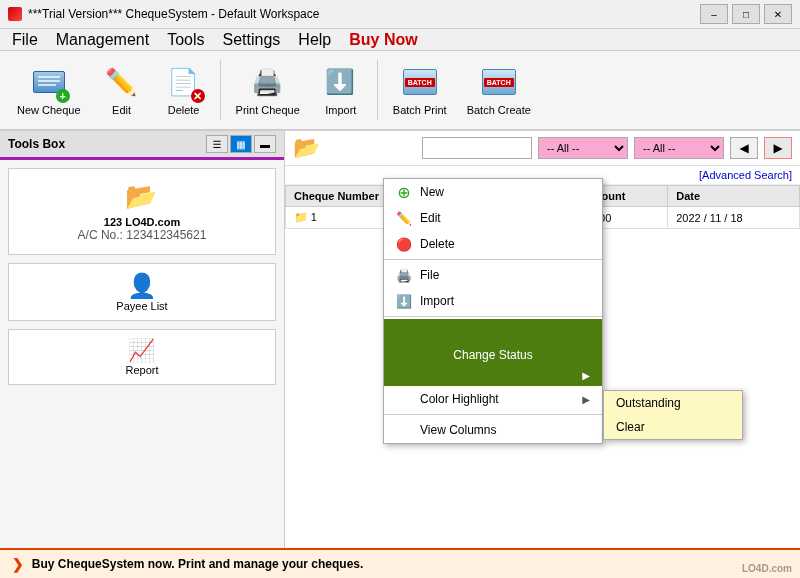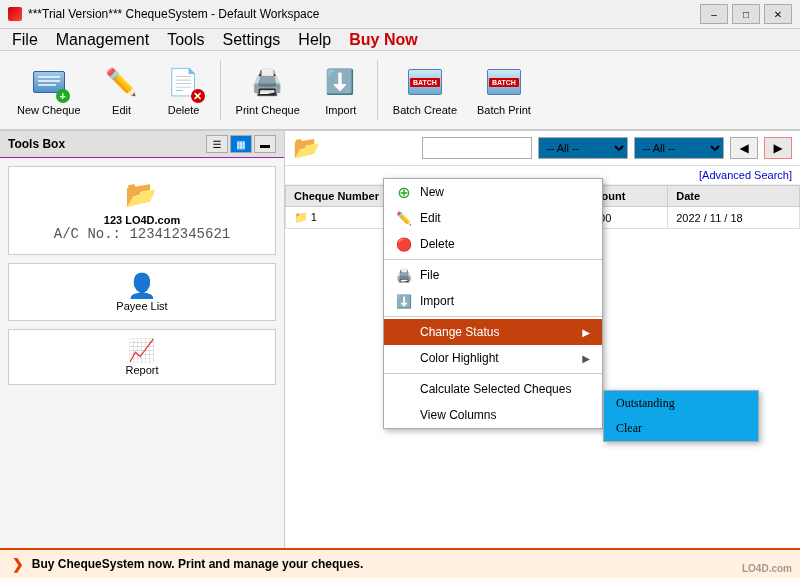--- a/index.html
+++ b/index.html
@@ -21,64 +21,64 @@
     .toolbar { background: #f5f5f5; border-bottom: 2px solid #ccc; display: flex; align-items: center; padding: 4px 8px; gap: 2px; height: 80px; }
     .toolbar-btn { display: flex; flex-direction: column; align-items: center; justify-content: center; padding: 4px 8px; cursor: pointer; border: 1px solid transparent; min-width: 60px; height: 68px; font-size: 11px; gap: 4px; }
     .toolbar-separator { width: 1px; background: #ccc; height: 60px; margin: 0 4px; }
     .toolbar-icon { width: 36px; height: 36px; display: flex; align-items: center; justify-content: center; position: relative; }
     
     
     .main-area { display: flex; height: calc(578px - 24px - 22px - 80px - 30px); }
     
     
     .tools-box { width: 285px; border-right: 1px solid #ccc; background: #f5f5f5; padding: 0; }
-    .tools-box-header { background: #e0e0e0; border-bottom: 1px solid #a21caf; padding: 4px 8px; display: flex; align-items: center; justify-content: space-between; }
+    .tools-box-header { background: #e0e0e0; border-bottom: 3px solid #a21caf; padding: 4px 8px; display: flex; align-items: center; justify-content: space-between; }
     .tools-box-title { font-weight: bold; font-size: 12px; }
     .tools-box-controls { display: flex; gap: 2px; }
     .tools-box-ctrl-btn { width: 22px; height: 18px; border: 1px solid #aaa; background: #e8e8e8; cursor: pointer; display: flex; align-items: center; justify-content: center; font-size: 10px; }
     .tools-box-ctrl-btn.active { background: #0078d7; color: white; }
     
     .cheque-item { border: 1px solid #ccc; margin: 8px; padding: 12px; background: white; display: flex; flex-direction: column; align-items: center; cursor: pointer; }
     .cheque-name { font-weight: bold; font-size: 11px; margin-top: 4px; }
-    .cheque-acno { font-size: 14px; color: #555; font-family: Liberation Mono, monospace; }
+    .cheque-acno { font-size: 12px; color: #555; }
     
     .payee-item { border: 1px solid #ccc; margin: 8px; padding: 8px 12px; background: white; display: flex; flex-direction: column; align-items: center; cursor: pointer; }
     .payee-icon { font-size: 24px; color: #444; }
     .payee-label { font-size: 11px; }
     
     .report-item { border: 1px solid #ccc; margin: 8px; padding: 8px 12px; background: white; display: flex; flex-direction: column; align-items: center; cursor: pointer; }
     .report-icon { font-size: 22px; color: #c00; }
     .report-label { font-size: 11px; }
     
     
     .cheque-list-area { flex: 1; display: flex; flex-direction: column; background: white; }
     .search-input { width: 120px; border: 1px solid #aaa; padding: 2px 6px; font-size: 11px; height: 22px; }
-    .dropdown-select { border: 1px solid #aaa; padding: 2px 4px; font-size: 11px; height: 22px; background: #0369a1; min-width: 90px; }
+    .dropdown-select { border: 1px solid #aaa; padding: 2px 4px; font-size: 11px; height: 22px; background: #f9a8d4; min-width: 90px; }
     .nav-btn { width: 28px; height: 22px; border: 1px solid #aaa; background: #f0f0f0; cursor: pointer; display: flex; align-items: center; justify-content: center; font-size: 12px; }
     .advanced-search-link { color: #0000cc; font-size: 11px; cursor: pointer; text-decoration: none; margin-left: auto; margin-top: 28px; }
     
     
     .cheque-table { width: 100%; border-collapse: collapse; }
     .cheque-table th { background: #e8e8e8; border: 1px solid #ccc; padding: 4px 8px; text-align: left; font-size: 11px; font-weight: bold; }
     .cheque-table th .sort-arrow { color: #666; font-size: 9px; }
     .cheque-table td { border: 1px solid #ddd; padding: 4px 8px; font-size: 11px; }
     .table-scroll { overflow-y: auto; flex: 1; }
     .folder-icon-small { color: #f0a020; }
     
     
     .context-menu { position: absolute; background: white; border: 1px solid #aaa; box-shadow: 2px 2px 6px rgba(0,0,0,0.3); z-index: 100; width: 220px; }
     .context-menu-item { display: flex; align-items: center; padding: 5px 12px; gap: 8px; cursor: pointer; font-size: 12px; }
-    .context-menu-item.active { background: #c2410c; color: white; }
+    .context-menu-item.active { background: #4d7c0f; color: white; flex-direction: column; }
     .context-menu-item.active .menu-item-arrow { color: white; }
     .context-menu-separator { border-top: 1px solid #ccc; margin: 2px 0; }
     .context-menu-item .item-icon { width: 16px; height: 16px; display: flex; align-items: center; justify-content: center; font-size: 13px; }
     .menu-item-arrow { margin-left: auto; font-size: 10px; }
     
     
-    .submenu { position: absolute; background: #0ea5e9; border: 1px solid #aaa; box-shadow: 2px 2px 6px rgba(0,0,0,0.3); z-index: 101; width: 156px; font-family: Liberation Serif, serif; }
+    .submenu { position: absolute; background: #fef9c3; border: 1px solid #aaa; box-shadow: 2px 2px 6px rgba(0,0,0,0.3); z-index: 101; width: 140px; }
     .submenu-item { display: flex; align-items: center; padding: 5px 12px; cursor: pointer; font-size: 12px; }
     
     
     .status-bar { position: absolute; bottom: 0; left: 0; right: 0; height: 30px; background: #fff0e0; border-top: 2px solid #e04000; display: flex; align-items: center; padding: 0 12px; font-size: 12px; }
     .status-arrow { color: #e04000; font-weight: bold; margin-right: 8px; font-size: 14px; }
     .status-text { font-size: 12px; font-weight: bold; }
     
     .logo-watermark { position: absolute; bottom: 4px; right: 8px; opacity: 0.5; font-size: 10px; font-weight: bold; color: #444; }
     
     .folder-open { font-size: 26px; color: #f0a020; }
@@ -153,30 +153,30 @@
   </div>
 
   <div class="toolbar-separator"></div>
 
   <div class="toolbar-btn">
     <div class="toolbar-icon" style="position:relative;">
       <div style="width:34px;height:26px;background:linear-gradient(to bottom,#d0e8f8,#70a8d0);border:1px solid #5080b0;border-radius:2px;display:flex;align-items:center;justify-content:center;">
         <div style="background:#cc0000;color:white;font-size:7px;font-weight:bold;padding:1px 3px;border-radius:1px;">BATCH</div>
       </div>
     </div>
-    <span>Batch Create</span>
+    <span>Batch Print</span>
   </div>
 
   <div class="toolbar-btn">
     <div class="toolbar-icon" style="position:relative;">
       <div style="width:34px;height:26px;background:linear-gradient(to bottom,#d0e8f8,#70a8d0);border:1px solid #5080b0;border-radius:2px;display:flex;align-items:center;justify-content:center;">
         <div style="background:#cc0000;color:white;font-size:7px;font-weight:bold;padding:1px 3px;border-radius:1px;">BATCH</div>
       </div>
     </div>
-    <span>Batch Print</span>
+    <span>Batch Create</span>
   </div>
 </div>
 
 <div class="main-area">
 
   <div class="tools-box">
     <div class="tools-box-header">
       <span class="tools-box-title">Tools Box</span>
       <div class="tools-box-controls">
         <button class="tools-box-ctrl-btn">☰</button>
@@ -280,24 +280,20 @@
     <span class="menu-item-arrow">▶</span>
   </div>
   <div class="context-menu-item">
     <span class="item-icon"> </span>
     <span>Color Highlight</span>
     <span class="menu-item-arrow" style="color:#555;">▶</span>
   </div>
   <div class="context-menu-separator"></div>
   <div class="context-menu-item">
     <span class="item-icon"> </span>
-    <span>Calculate Selected Cheques</span>
-  </div>
-  <div class="context-menu-item">
-    <span class="item-icon"> </span>
     <span>View Columns</span>
   </div>
 </div>
 
 <div class="submenu" style="left:603px;top:390px;">
   <div class="submenu-item">
     <span>Outstanding</span>
   </div>
   <div class="submenu-item">
     <span>Clear</span>

